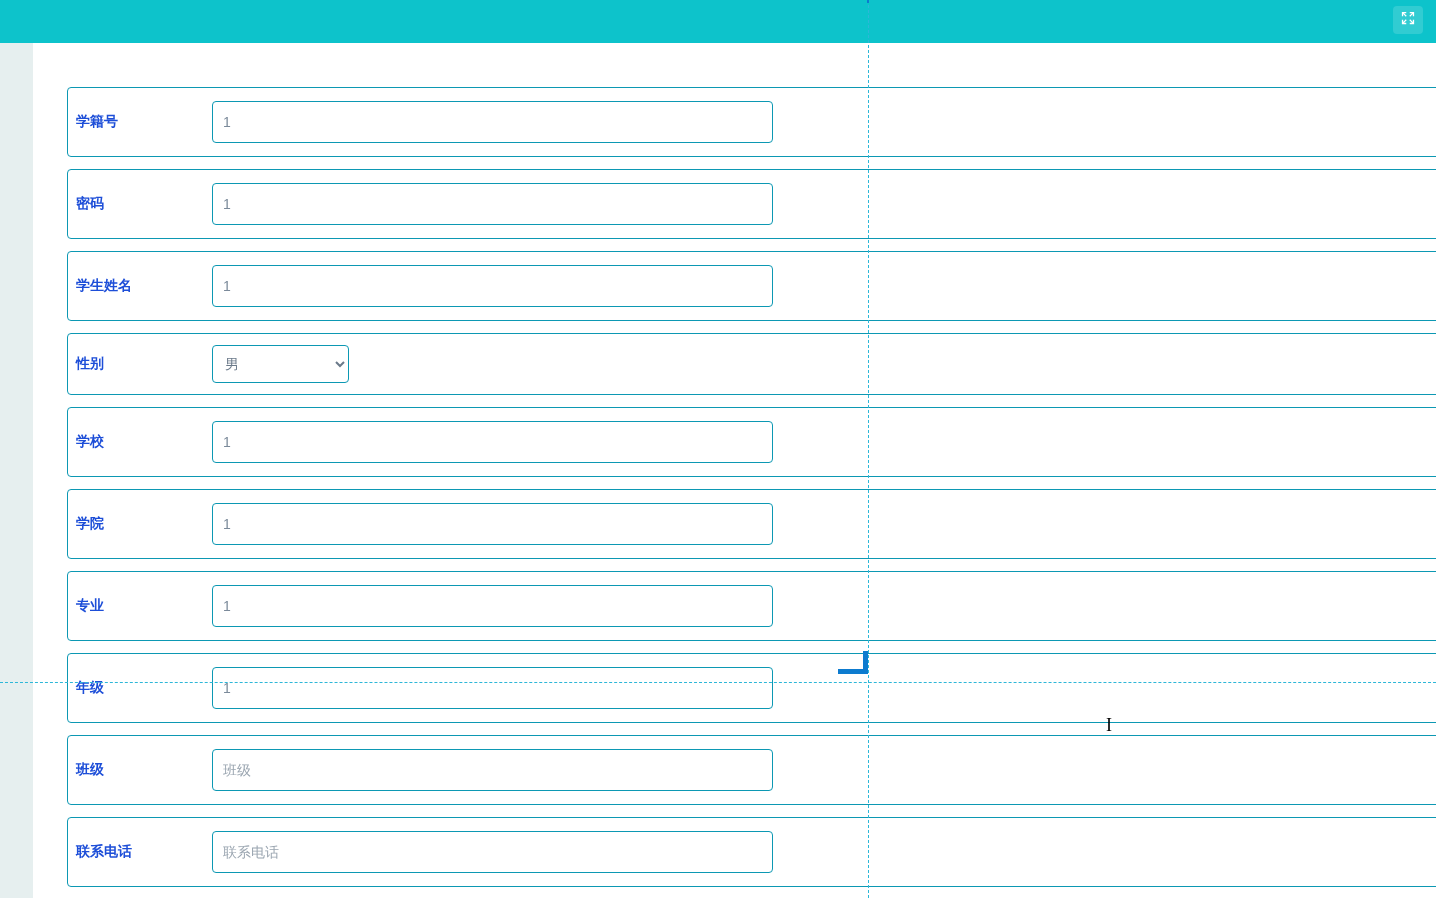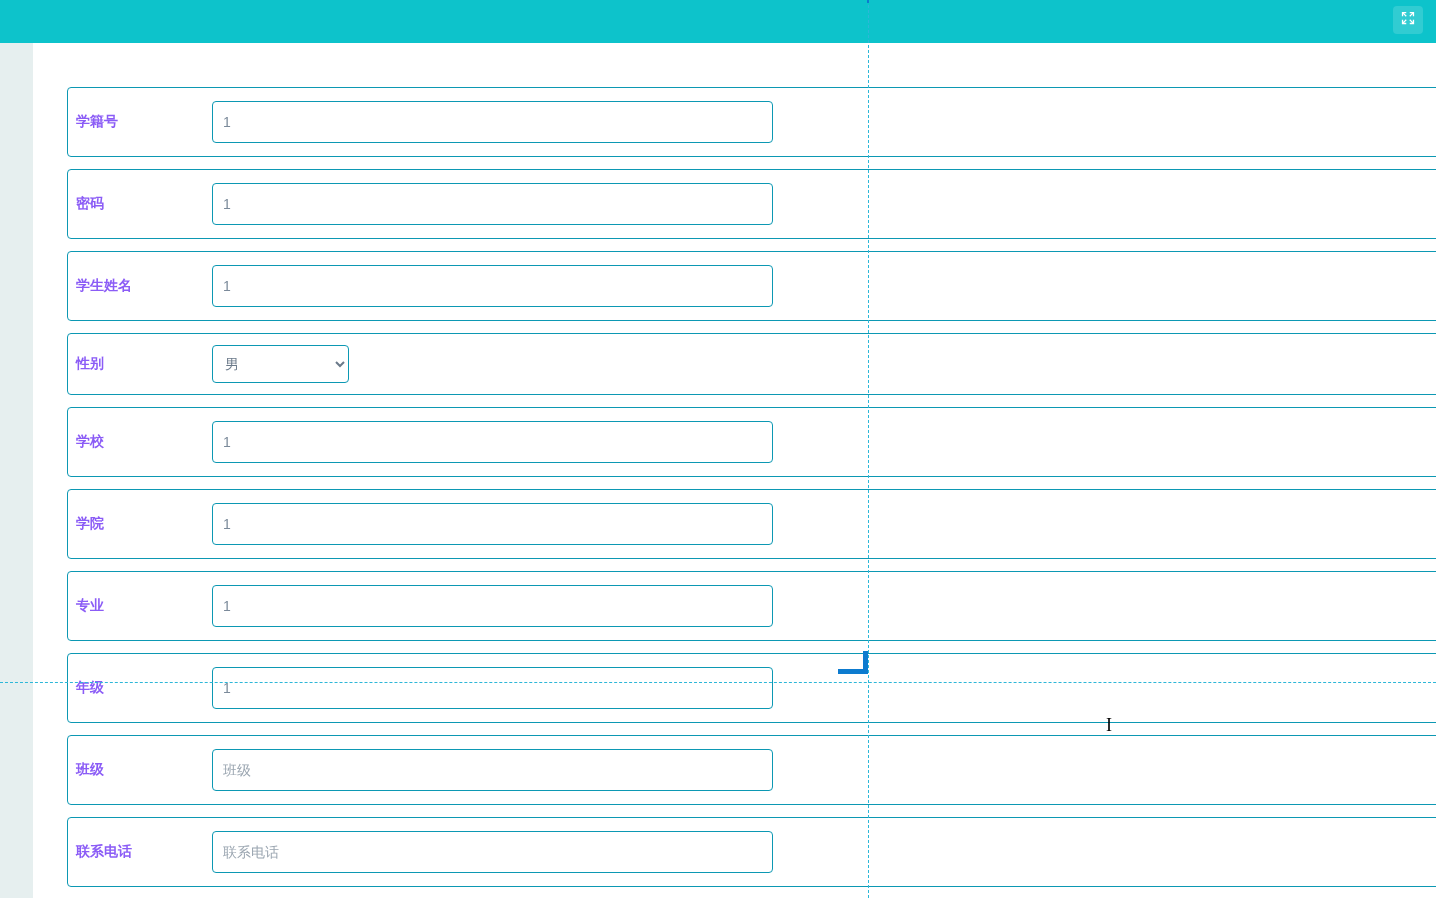--- a/index.html
+++ b/index.html
@@ -65,21 +65,21 @@
       padding: 13px 0 13px 8px;
       display: flex;
       align-items: center;
       width: calc(100% + 10px);
       min-height: 60px;
     }
     .field-label {
       width: 136px;
       font-size: 14px;
       font-weight: bold;
-      color: #8b5cf6;
+      color: #1d4ed8;
       flex-shrink: 0;
     }
     .text-input {
       width: 561px;
       height: 42px;
       border: 1px solid #0c98b3;
       border-radius: 4px;
       padding: 0 10px;
       font-size: 14px;
       color: #7b8a9a;

